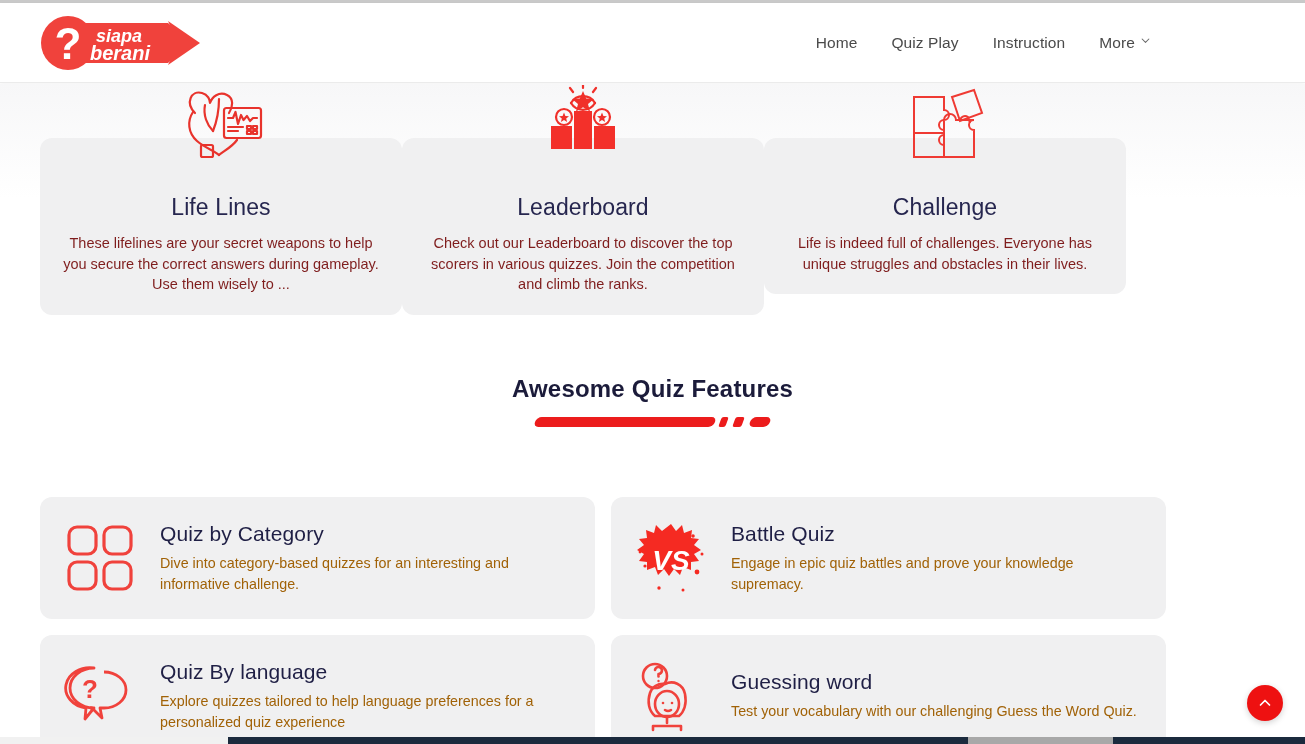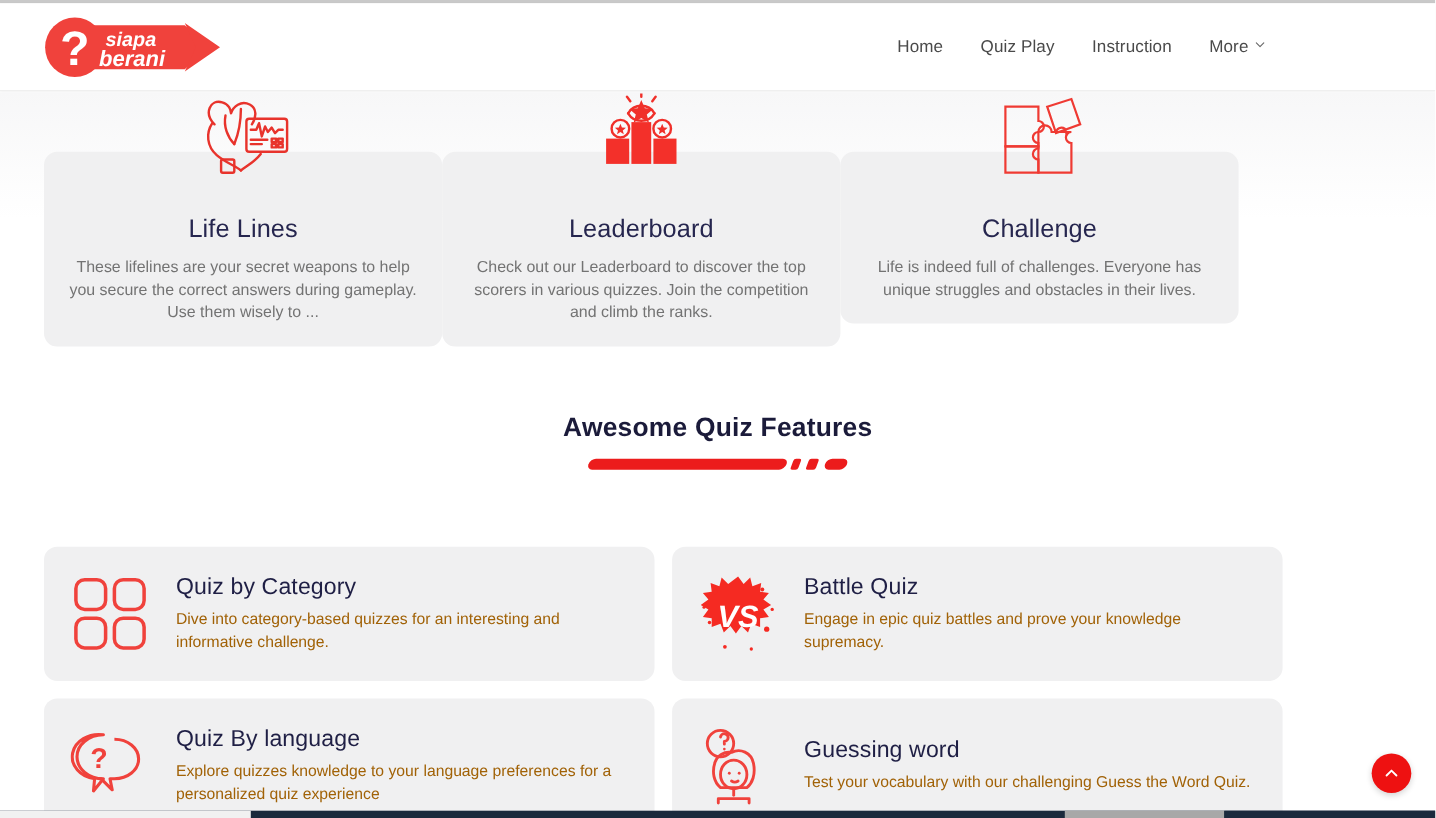--- a/index.html
+++ b/index.html
@@ -64,21 +64,21 @@
   .hero-card .hero-icon {
     position: absolute; top: -55px; left: 50%; transform: translateX(-50%);
     width: 104px; height: 80px;
     display: flex; align-items: flex-end; justify-content: center;
   }
   .hero-title {
     font-size: 23px; color: #26264f; font-weight: 400;
     margin-bottom: 12px; letter-spacing: .1px;
   }
   .hero-desc {
-    font-size: 14.5px; line-height: 1.42; color: #737373;
+    font-size: 14.5px; line-height: 1.42; color: #7f1d1d;
   }
 
   
   .section-head {
     position: absolute; top: 375px; left: 0; width: 1305px; text-align: center;
   }
   .section-title {
     font-size: 24px; font-weight: 700; color: #1b1b3a; letter-spacing: .2px;
   }
   .title-underline {
@@ -313,21 +313,21 @@
         <svg width="72" height="72" viewBox="0 0 72 72">
           <g fill="none" stroke="#f0423c" stroke-width="2.8" stroke-linejoin="round">
             <path d="M40 12 a22 18 0 0 1 0 36 h-4 l2 10 -10-10 h-2"></path>
             <path d="M30 8 a24 20 0 0 0 0 40 l-9 11 1-11 a24 20 0 0 1 8-40 Z"></path>
           </g>
           <text x="26" y="38" font-family="'Liberation Sans',sans-serif" font-size="26" font-weight="700" fill="#f0423c" text-anchor="middle">?</text>
         </svg>
       </div>
       <div class="feature-text">
         <div class="feature-title">Quiz By language</div>
-        <div class="feature-desc">Explore quizzes knowledge to your language preferences for a personalized quiz experience</div>
+        <div class="feature-desc">Explore quizzes tailored to help language preferences for a personalized quiz experience</div>
       </div>
     </div>
 
     <div class="feature-card">
       <div class="feature-icon">
         <svg width="72" height="72" viewBox="0 0 72 72">
           <g fill="none" stroke="#f0423c" stroke-width="2.6" stroke-linecap="round" stroke-linejoin="round">
             <circle cx="20" cy="16" r="12"></circle>
             <path d="M20 10 a3.5 3.5 0 1 1 3.5 4 v2.5"></path>
             <circle cx="23.5" cy="21" r="1.2" fill="#f0423c" stroke="none"></circle>

